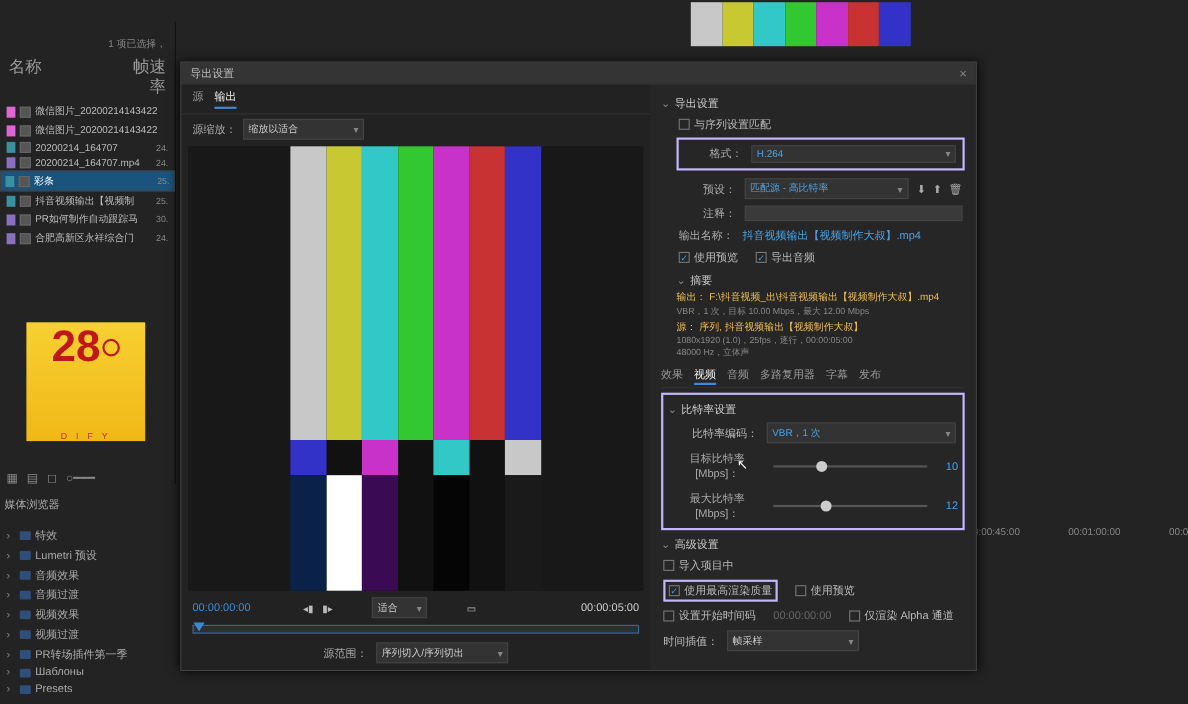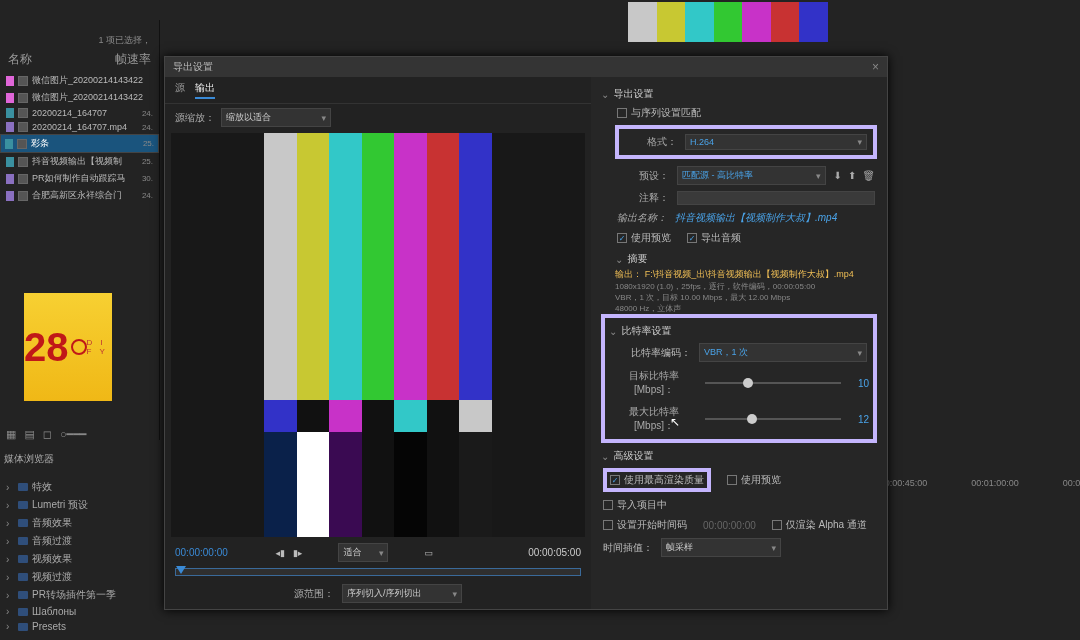--- a/index.html
+++ b/index.html
@@ -1,32 +1,32 @@
 <!DOCTYPE html>
 <html><head>
 <meta charset="utf-8">
 <style>
   * { box-sizing: border-box; margin: 0; padding: 0; font-family: "Microsoft YaHei", sans-serif; }
   body { background: #1a1a1a; color: #c8c8c8; font-size: 10px; width: 1080px; height: 640px; overflow: hidden; position: relative; }
   .app { position: absolute; inset: 0; background: #232323; }
   .topbar { height: 20px; background: #1f1f1f; display:flex; align-items:center; padding:0 8px; font-size:10px; color:#888;}
   .project-panel { position:absolute; left:0; top:20px; width:160px; height:420px; background:#232323; border-right:1px solid #111;}
   .project-sub { padding:2px 8px; color:#888; font-size:9px;}
-  .col-head { padding:2px 8px; color:#999; font-size:12px; display:flex; }
+  .col-head { padding:2px 8px; color:#999; font-size:15px; display:flex; }
   .col-head span { flex:1; }
   .bin-list { margin-top:2px; }
   .bin-row { display:flex; align-items:center; padding:2px 6px; font-size:9px; color:#bbb; gap:4px;}
   .bin-row .swatch { width:8px; height:10px; background:#e066d8;}
   .bin-row .ic { width:10px; height:10px; background:#555; border:1px solid #666;}
   .bin-row .nm { flex:1; overflow:hidden; white-space:nowrap;}
   .bin-row .rt { color:#888; font-size:8px;}
   .bin-row.sel { background:#1a547d; color:#fff;}
   .monitor-bars { position:absolute; left:628px; top:2px; width:200px; height:40px; display:flex;}
   .monitor-bars div { flex:1; }
-  .logo28 { position:absolute; left:24px; top:293px; width:88px; height:108px; background:linear-gradient(#f7d032,#f0b816); display:flex; flex-direction:row; align-items:center; justify-content:space-between; color:#c01818;}
+  .logo28 { position:absolute; left:24px; top:293px; width:108px; height:108px; background:linear-gradient(#f7d032,#f0b816); display:flex; flex-direction:column; align-items:center; justify-content:space-between; color:#c01818;}
   .logo28 .big { font-size:40px; font-weight:bold; display:flex; align-items:center;}
   .logo28 .reel { width:16px; height:16px; border:2px solid #c01818; border-radius:50%; display:inline-block; margin-left:2px; position:relative;}
   .logo28 .small { font-size:8px; letter-spacing:3px; color:#b33;}
   .tool-icons { position:absolute; left:6px; top:428px; display:flex; gap:8px; color:#888; font-size:11px;}
   .media-sec { position:absolute; left:4px; top:452px; color:#aaa; font-size:10px;}
   .side-tree { position:absolute; left:6px; top:478px; width:150px; color:#aaa; font-size:10px;}
   .side-tree .row { display:flex; align-items:center; gap:4px; padding:2px 0;}
   .side-tree .chev { width:8px; color:#888;}
   .side-tree .fold { width:10px; height:8px; background:#2f4e7a; border-radius:1px;}
   .timeline-ruler { position:absolute; left:630px; top:478px; right:4px; height:14px; color:#888; font-size:9px; display:flex; gap:44px;}
@@ -49,21 +49,21 @@
   .transport { padding:4px 10px; display:flex; align-items:center; color:#3a8ad6; font-size:10px;}
   .transport .tc-l { color:#3a8ad6;}
   .transport .tc-r { margin-left:auto; color:#ccc;}
   .transport .btns { margin:0 auto; display:flex; gap:8px; color:#bbb; font-size:9px; align-items:center;}
   .scrub { height:14px; margin:2px 10px; background:#2f2f2f; position:relative; border:1px solid #3a6a9a;}
   .scrub .head { position:absolute; left:0; top:-3px; width:0; height:0; border-left:5px solid transparent; border-right:5px solid transparent; border-top:8px solid #3a8ad6;}
   .range-row { padding:6px 10px; display:flex; align-items:center; gap:8px; font-size:10px; color:#aaa;}
   .dlg-right { flex:1; background:#262626; padding:6px 10px; overflow:hidden; color:#bbb;}
   .sec-head { display:flex; align-items:center; gap:4px; font-size:10px; color:#ccc; margin:4px 0 2px;}
   .sec-head .caret { color:#888;}
-  .redbox { border:4px solid #c4b5fd; padding:2px 4px; }
+  .redbox { border:2px solid #c4b5fd; padding:2px 4px; }
   .form-row { display:flex; align-items:center; gap:8px; font-size:10px; padding:3px 2px;}
   .form-row .lab { width:52px; text-align:right; color:#aaa;}
   .sel { background:#333; color:#4aa3e8; border:1px solid #444; font-size:9px; padding:2px 4px; flex:1; display:flex; align-items:center;}
   .sel .arrow { margin-left:auto; color:#888;}
   .link { color:#4aa3e8; cursor:pointer;}
   .tabs2 { display:flex; gap:10px; font-size:10px; color:#999; margin:8px 0 4px; border-bottom:1px solid #333; padding-bottom:2px;}
   .tabs2 .act { color:#eee; border-bottom:2px solid #3a8ad6;}
   .slider-row { display:flex; align-items:center; gap:6px; font-size:10px; padding:4px 0;}
   .slider-row .lab2 { width:90px; text-align:center; color:#aaa;}
   .slider { flex:1; height:2px; background:#555; position:relative;}
@@ -332,46 +332,55 @@
           <span class="preset-icons">
             <span>⬇</span>
             <span>⬆</span>
             <span>🗑</span>
           </span>
         </div>
         <div class="form-row" style="margin-left:14px;">
           <span class="lab">注释：</span>
           <div class="sel gray" style="background:#3a3a3a; height:14px;"></div>
         </div>
-        <div class="form-row" style="margin-left:14px;font-style:italic;">
+        <div class="form-row" style="margin-left:14px;">
           <span style="color:#aaa;">输出名称：</span>
           <span class="link">抖音视频输出【视频制作大叔】.mp4</span>
         </div>
         <div class="form-row" style="margin-left:14px; gap:16px;">
           <span class="check">
               <span class="box on"></span>
               <span>使用预览</span>
             </span>
           <span class="check">
               <span class="box on"></span>
               <span>导出音频</span>
             </span>
         </div>
 
         <div class="sec-head" style="margin-left:14px;">
             <span class="caret">⌄</span>
             <span>摘要</span>
           </div>
         <div class="summary-block">
           <div><span class="hl">输出：</span> <span class="hl">F:\抖音视频_出\抖音视频输出【视频制作大叔】.mp4</span></div>
-          <div class="gl">1080x1920 (1.0)，25fps，逐行，软件编码，00:00:05:00</div>
           <div class="gl">VBR，1 次，目标 10.00 Mbps，最大 12.00 Mbps</div>
+          <div style="margin-top:3px;"><span class="hl">源：</span> <span class="hl">序列, 抖音视频输出【视频制作大叔】</span></div>
+          <div class="gl">1080x1920 (1.0)，25fps，逐行，00:00:05:00</div>
           <div class="gl">48000 Hz，立体声</div>
         </div>
 
+        <div class="tabs2">
+          <span>效果</span>
+          <span class="act">视频</span>
+          <span>音频</span>
+          <span>多路复用器</span>
+          <span>字幕</span>
+          <span>发布</span>
+        </div>
 
         <div class="redbox">
           <div class="sec-head">
               <span class="caret">⌄</span>
               <span>比特率设置</span>
             </div>
           <div class="form-row" style="margin-left:20px;">
             <span>比特率编码：</span>
             <div class="sel" style="flex:1;">
                 <span>VBR，1 次</span>
@@ -391,38 +400,38 @@
                 <div class="knob" style="left:31%"></div>
               </div>
             <span class="val">12</span>
           </div>
         </div>
 
         <div class="sec-head" style="margin-top:6px;">
             <span class="caret">⌄</span>
             <span>高级设置</span>
           </div>
+        <div class="form-row">
+          <span class="check">
+              <span class="box"></span>
+              <span>导入项目中</span>
+            </span>
+        </div>
         <div class="form-row" style="gap:16px;">
           <span class="redbox" style="padding:1px 3px;">
             <span class="check">
                 <span class="box on"></span>
                 <span>使用最高渲染质量</span>
               </span>
           </span>
           <span class="check">
               <span class="box"></span>
               <span>使用预览</span>
             </span>
         </div>
-        <div class="form-row">
-          <span class="check">
-              <span class="box"></span>
-              <span>导入项目中</span>
-            </span>
-        </div>
         <div class="form-row" style="gap:16px;">
           <span class="check">
               <span class="box"></span>
               <span>设置开始时间码</span>
             </span>
           <span style="color:#666;">00:00:00:00</span>
           <span class="check">
               <span class="box"></span>
               <span>仅渲染 Alpha 通道</span>
             </span>

